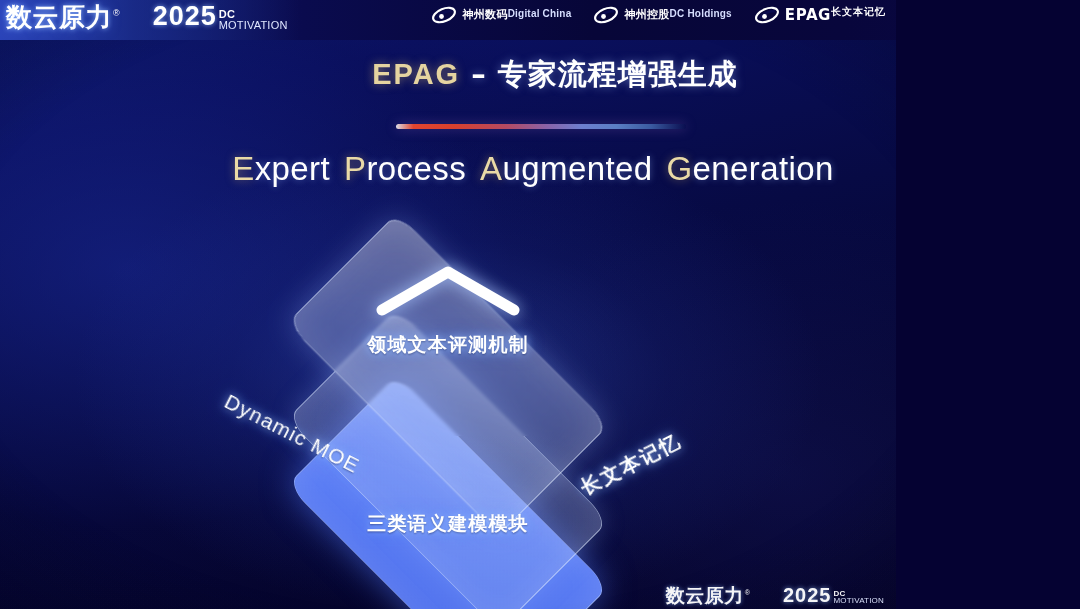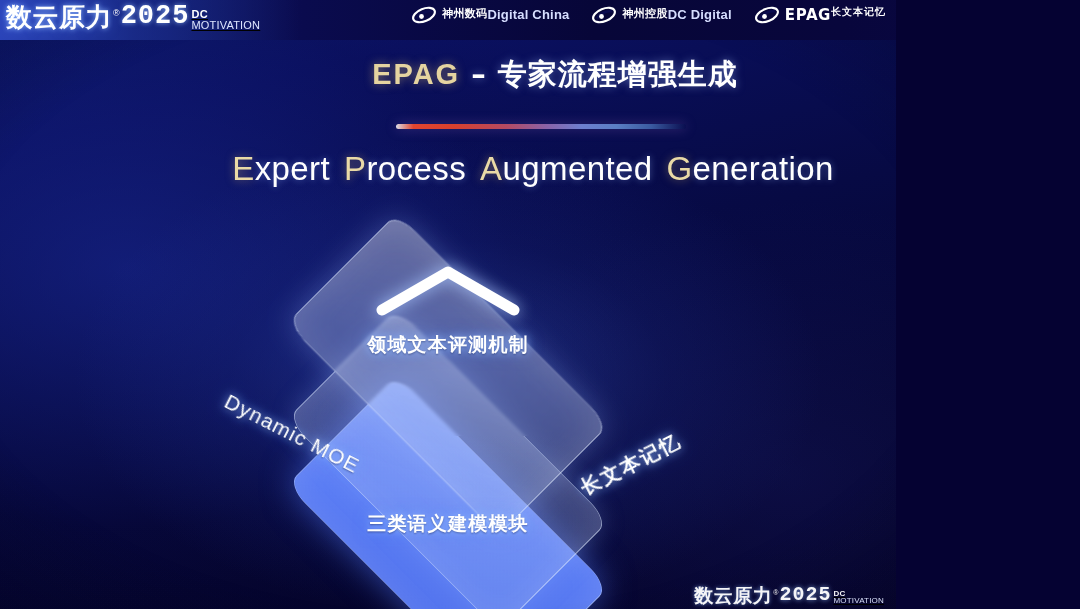--- a/index.html
+++ b/index.html
@@ -64,28 +64,28 @@
     top: -12px;
     margin: 0 1px 0 1px;
   }
   .logo-year {
     font-size: 27px;
     font-weight: 600;
     color: #ffffff;
     letter-spacing: 1px;
     line-height: 1;
     text-shadow: 0 0 5px rgba(150,190,255,0.8);
-    font-family: Liberation Mono, monospace;
+    font-family: Liberation Sans, sans-serif;
+    margin-left: 32px;
   }
   .logo-dc {
     display: inline-flex;
     flex-direction: column;
     margin-left: 2px;
     line-height: 0.95;
-    text-decoration: underline;
   }
   .logo-dc-top { font-size: 11px; font-weight: 700; color: #ffffff; letter-spacing: 0.3px; }
   .logo-dc-bot { font-size: 11px; font-weight: 400; color: #dfe6ff; letter-spacing: 0.2px; }
 
   .subtitle-live {
     position: absolute;
     top: 50px; left: 6px;
     font-size: 24px;
     font-weight: 700;
     color: #ffffff;
@@ -123,21 +123,21 @@
   }
   .partner-cn {
     font-size: 11px;
     font-weight: 700;
     color: #ffffff;
     letter-spacing: 0.3px;
     white-space: nowrap;
     font-family: "DejaVu Sans", "Liberation Sans", sans-serif;
   }
   .partner-en {
-    font-size: 13px;
+    font-size: 10px;
     font-weight: 600;
     color: #d6deff;
     letter-spacing: 0.2px;
     white-space: nowrap;
   }
   .partner-cn.big {
     font-size: 15px;
     font-weight: 700;
     letter-spacing: 0.6px;
   }
@@ -384,21 +384,21 @@
     <div class="partner">
       <span class="partner-mark">
         <svg width="26" height="20" viewBox="0 0 26 20">
           <ellipse cx="13" cy="10" rx="11.5" ry="6.2" fill="none" stroke="#ffffff" stroke-width="2.1" transform="rotate(-22 13 10)"></ellipse>
           <path d="M6 13.5 C10 7 17 5.5 21 6.5" fill="none" stroke="#0a0b4e" stroke-width="2.6"></path>
           <circle cx="10.5" cy="11.5" r="2.4" fill="#ffffff"></circle>
         </svg>
       </span>
       <span class="partner-text">
         <span class="partner-cn">神州控股</span>
-        <span class="partner-en">DC Digital</span>
+        <span class="partner-en">DC Holdings</span>
       </span>
     </div>
 
     <div class="partner">
       <span class="partner-mark">
         <svg width="26" height="20" viewBox="0 0 26 20">
           <ellipse cx="13" cy="10" rx="11.5" ry="6.2" fill="none" stroke="#ffffff" stroke-width="2.1" transform="rotate(-22 13 10)"></ellipse>
           <path d="M6 13.5 C10 7 17 5.5 21 6.5" fill="none" stroke="#0a0b4e" stroke-width="2.6"></path>
           <circle cx="10.5" cy="11.5" r="2.4" fill="#ffffff"></circle>
         </svg>

